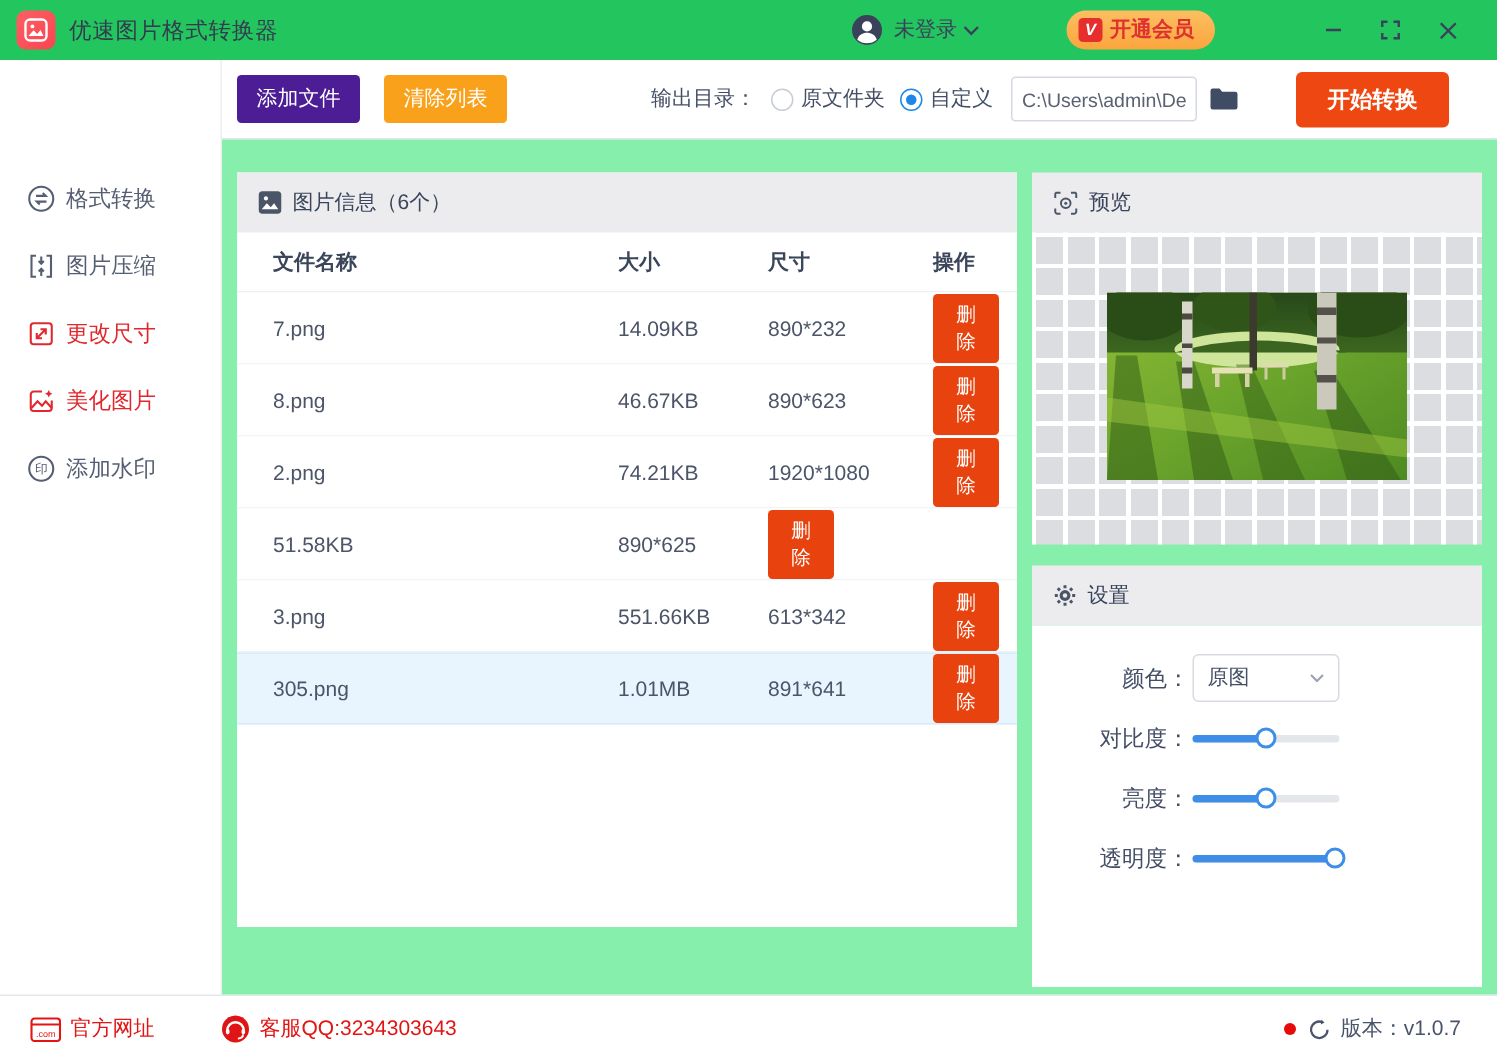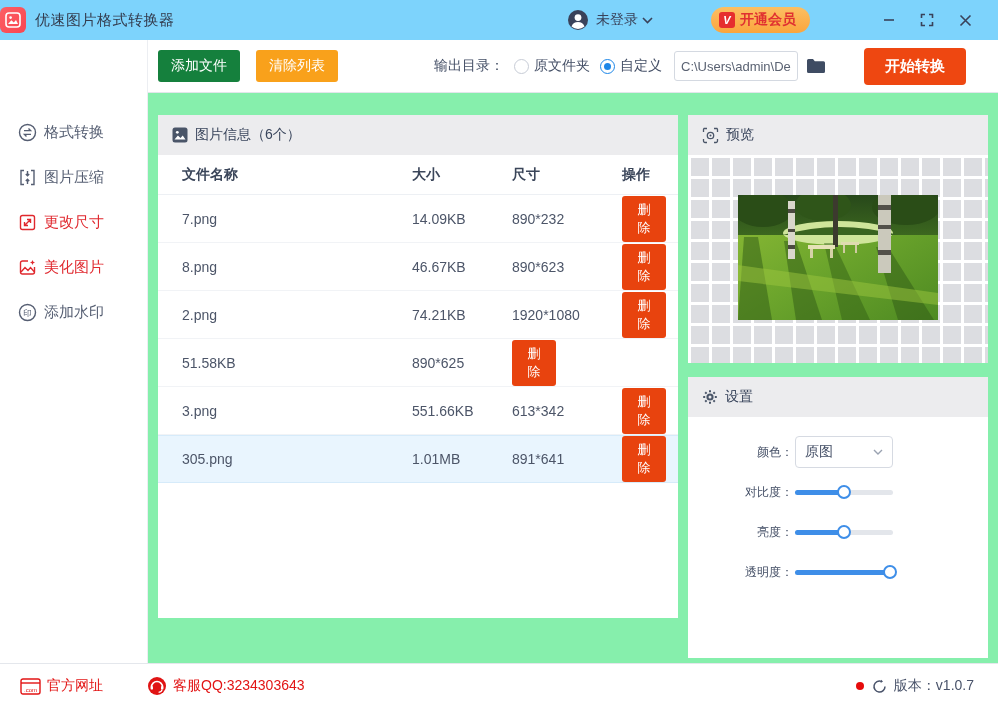--- a/index.html
+++ b/index.html
@@ -1,20 +1,20 @@
 <!DOCTYPE html>
 <html><head>
 <meta charset="utf-8">
 <style>
   * { margin:0; padding:0; box-sizing:border-box; font-family:"Liberation Sans","DejaVu Sans",sans-serif; }
   html,body { width:998px; height:708px; overflow:hidden; background:#fff; }
   .window { width:998px; height:708px; display:flex; flex-direction:column; position:relative; }
 
   
-  .titlebar { height:40px; background:#7dd3fc; display:flex; align-items:center; padding:0 18px 0 0; flex:0 0 auto; }
+  .titlebar { height:40px; background:#22c55e; display:flex; align-items:center; padding:0 18px 0 11px; flex:0 0 auto; }
   .logo { width:26px; height:26px; border-radius:6px; background:linear-gradient(135deg,#fc5f64,#f94551); display:flex; align-items:center; justify-content:center; }
   .app-title { font-size:15px; color:#333c4e; margin-left:9px; letter-spacing:.5px; }
   .tb-right { margin-left:auto; display:flex; align-items:center;gap:32px; }
   .login-wrap { display:flex; align-items:center; cursor:pointer; color:#39425a; }
   .login-text { font-size:14px; margin:0 4px 0 7px; }
   .vip-pill { margin-left:26px; height:26px; padding:0 14px 0 8px; border-radius:13px;
     background:linear-gradient(180deg,#fcbf62,#fba53d); display:flex; align-items:center; cursor:pointer; }
   .vip-badge { width:16px; height:16px; border-radius:3px; background:#e62e2e; color:#fff; font-size:11px; font-weight:700;
     display:flex; align-items:center; justify-content:center; font-style:italic; }
   .vip-text { color:#e03131; font-size:14px; font-weight:700; margin-left:5px; }
@@ -26,21 +26,21 @@
   .sidebar { width:148px; background:#fff; border-right:1px solid #eceef2; padding-top:70px; flex:0 0 auto; }
   .side-item { display:flex; align-items:center; padding:0 0 0 18px; height:45px; color:#555e72; font-size:15px; cursor:pointer; }
   .side-item[data-state="active"] { color:#e0282e; }
   .side-item .ico { width:19px; height:19px; margin-right:7px; display:flex; align-items:center; justify-content:center; }
 
   .main { flex:1 1 auto; display:flex; flex-direction:column; min-width:0; }
 
   
   .toolbar { height:53px; background:#fff; border-bottom:1px solid #e2e6eb; display:flex; align-items:center; padding:0 32px 0 10px; flex:0 0 auto; }
   .btn { border:none; border-radius:3px; color:#fff; font-size:14px; padding:7px 13px; cursor:pointer; }
-  .btn-add { background:#15803d; }
+  .btn-add { background:#4c1d95; }
   .btn-clear { background:#f9a11b; margin-left:16px; }
   .out-group { margin-left:auto; display:flex; align-items:center; }
   .out-label { font-size:14px; color:#444f66; }
   .radio-item { display:flex; align-items:center; margin-left:10px; cursor:pointer; }
   .radio { width:15px; height:15px; border-radius:50%; border:1px solid #c7ccd6; background:#fff; }
   .radio.on { border:1px solid #1d87e8; position:relative; }
   .radio.on::after { content:""; position:absolute; left:3px; top:3px; width:7px; height:7px; border-radius:50%; background:#1d87e8; }
   .radio-label { font-size:14px; color:#444f66; margin-left:5px; }
   .path-input { width:124px; height:30px; border:1px solid #d4d9e1; border-radius:3px; font-size:13px; color:#5a6272;
     padding:0 6px; margin-left:12px; background:#fff; }
@@ -61,21 +61,21 @@
 
   
   .rpanel { position:absolute; left:540px; top:22px; width:300px; bottom:0; display:flex; flex-direction:column; }
   .checker { height:208px; background-color:#dcdde1; position:relative;
     background-image:repeating-linear-gradient(to right,#fff 0 3px,transparent 3px 21px),
                      repeating-linear-gradient(to bottom,#fff 0 3px,transparent 3px 21px); }
   .preview-img { position:absolute; left:50px; top:40px; width:200px; height:125px; display:block; }
   .rgap { height:14px; }
   .settings-body { flex:1 1 auto; background:#fff; margin-bottom:5px; padding-top:15px; }
   .set-row { display:flex; align-items:center; height:40px; }
-  .set-label { width:105px; text-align:right; font-size:12px; color:#444f66; flex:0 0 auto; }
+  .set-label { width:105px; text-align:right; font-size:15px; color:#444f66; flex:0 0 auto; }
   .select { width:98px; height:32px; border:1px solid #d6dae2; border-radius:4px; background:#fff; margin-left:2px;
     display:flex; align-items:center; padding:0 9px; cursor:pointer;justify-content:center; }
   .select-val { font-size:14px; color:#444f66; flex:1; }
   .slider { width:98px; height:5px; border-radius:3px; background:#e3e6eb; margin-left:2px; position:relative; cursor:pointer; }
   .slider .fill { position:absolute; left:0; top:0; height:5px; border-radius:3px; background:#3e8ee8; }
   .slider .knob { position:absolute; top:50%; width:14px; height:14px; border-radius:50%; background:#fff;
     border:2px solid #3e8ee8; transform:translate(-50%,-50%); }
 
   
   .footer { height:45px; background:#fff; border-top:1px solid #e4e7ec; display:flex; align-items:center;

